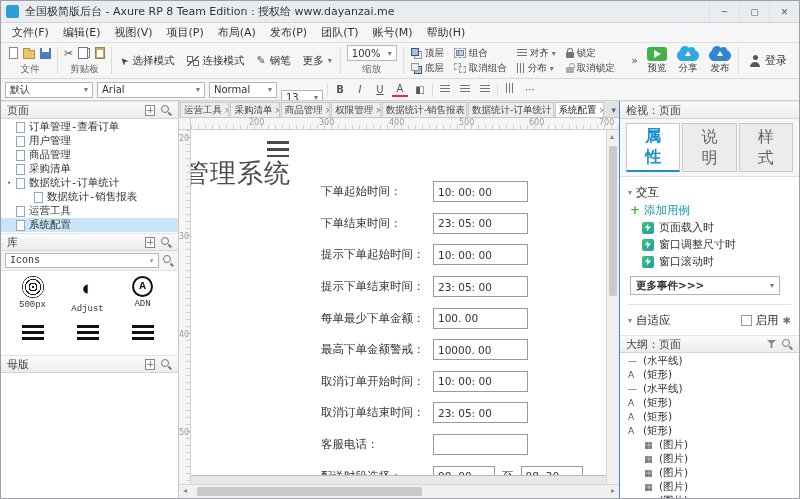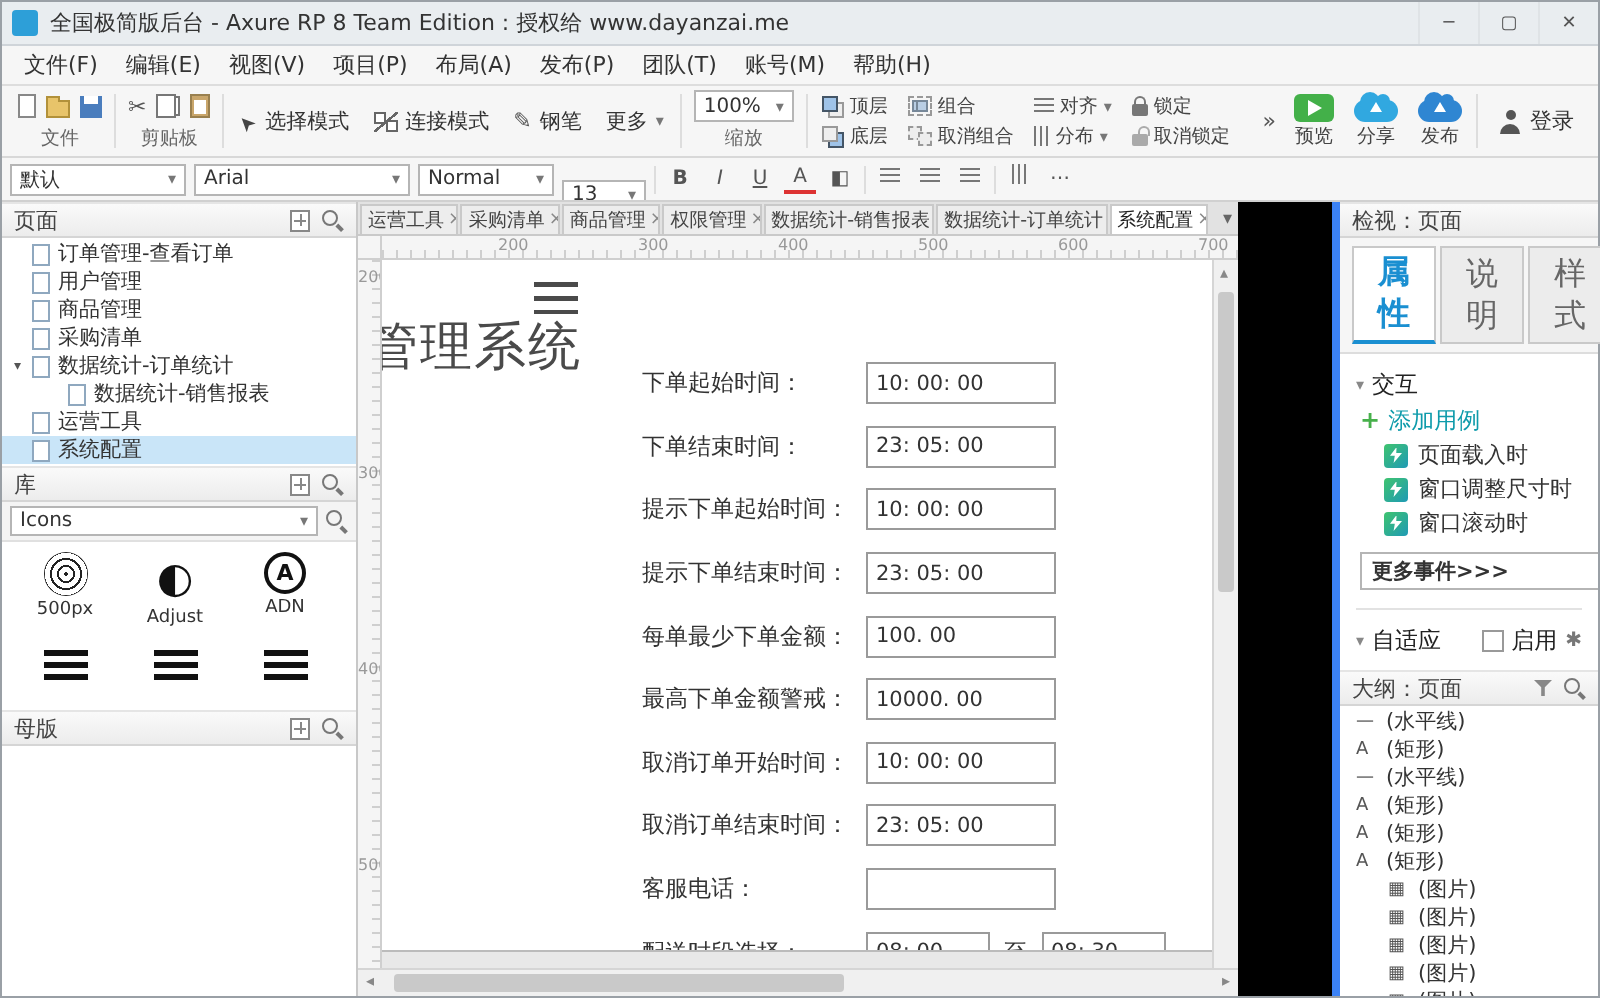--- a/index.html
+++ b/index.html
@@ -86,23 +86,23 @@
   .formatbar{height:22px;background:#f6f6f6;border-bottom:1px solid #d0d0d0;display:flex;align-items:center;padding:0 4px;gap:4px;flex:none;overflow:hidden;}
   .fselect{height:16px;border:1px solid #b5b5b5;background:#fff;font-size:10px;display:flex;align-items:center;justify-content:space-between;padding:0 4px;color:#333;flex:none;}
   .w90{width:88px;} .w110{width:108px;} .w70{width:68px;} .w44{width:42px;margin-top:16px;}
   .fsep{width:1px;height:14px;background:#ddd;flex:none;}
   .fic{font-size:10px;color:#555;width:16px;text-align:center;flex:none;line-height:14px;}
   .fic.b{font-weight:bold;} .fic.i{font-style:italic;} .fic.u{text-decoration:underline;}
   .fic.fc{border-bottom:2px solid #d33;line-height:11px;height:14px;}
 
   
   .main{flex:1;display:flex;min-height:0;}
-  .leftbar{width:178px;flex:none;border-right:1px solid #c8c8c8;display:flex;flex-direction:column;background:#fff;min-height:0;}
+  .leftbar{width:178px;flex:none;border-right:1px solid #c8c8c8;display:flex;flex-direction:column;background:#fff;min-height:0;font-family:Liberation Mono, monospace;}
   .center{width:440px;flex:none;display:flex;flex-direction:column;min-width:0;min-height:0;background:#e8e8e8;}
-  .rightbar{flex:1;border-left:4px solid #3b82f6;display:flex;flex-direction:column;background:#fff;min-width:0;min-height:0;margin-left:47px;}
+  .rightbar{flex:1;border-left:1px solid #3b82f6;display:flex;flex-direction:column;background:#fff;min-width:0;min-height:0;}
 
   .phead{height:18px;background:linear-gradient(#fafafa,#ececec);border-bottom:1px solid #d5d5d5;border-top:1px solid #e5e5e5;display:flex;align-items:center;padding:0 6px;font-size:11px;color:#444;flex:none;}
   .hicons{margin-left:auto;display:flex;align-items:center;gap:6px;}
   .isearch{width:11px;height:11px;position:relative;display:inline-block;}
   .isearch::before{content:"";position:absolute;width:6px;height:6px;border:1.5px solid #777;border-radius:50%;left:0;top:0;}
   .isearch::after{content:"";position:absolute;width:4px;height:1.5px;background:#777;transform:rotate(45deg);right:0;bottom:1px;}
   .addpage{width:10px;height:11px;border:1px solid #888;background:linear-gradient(#888,#888) center/6px 1px no-repeat,linear-gradient(#888,#888) center/1px 6px no-repeat,#fff;}
 
   
   .pagespanel{height:132px;display:flex;flex-direction:column;flex:none;}

